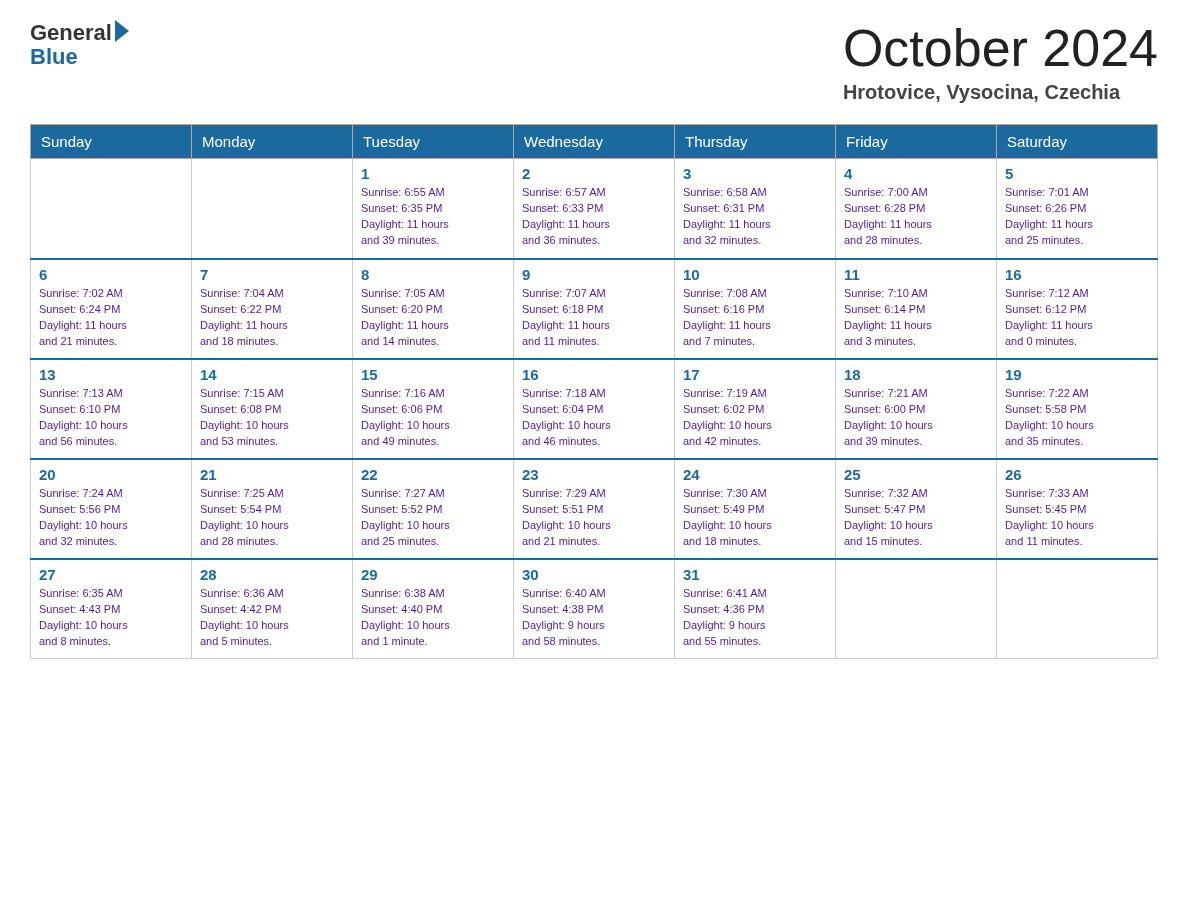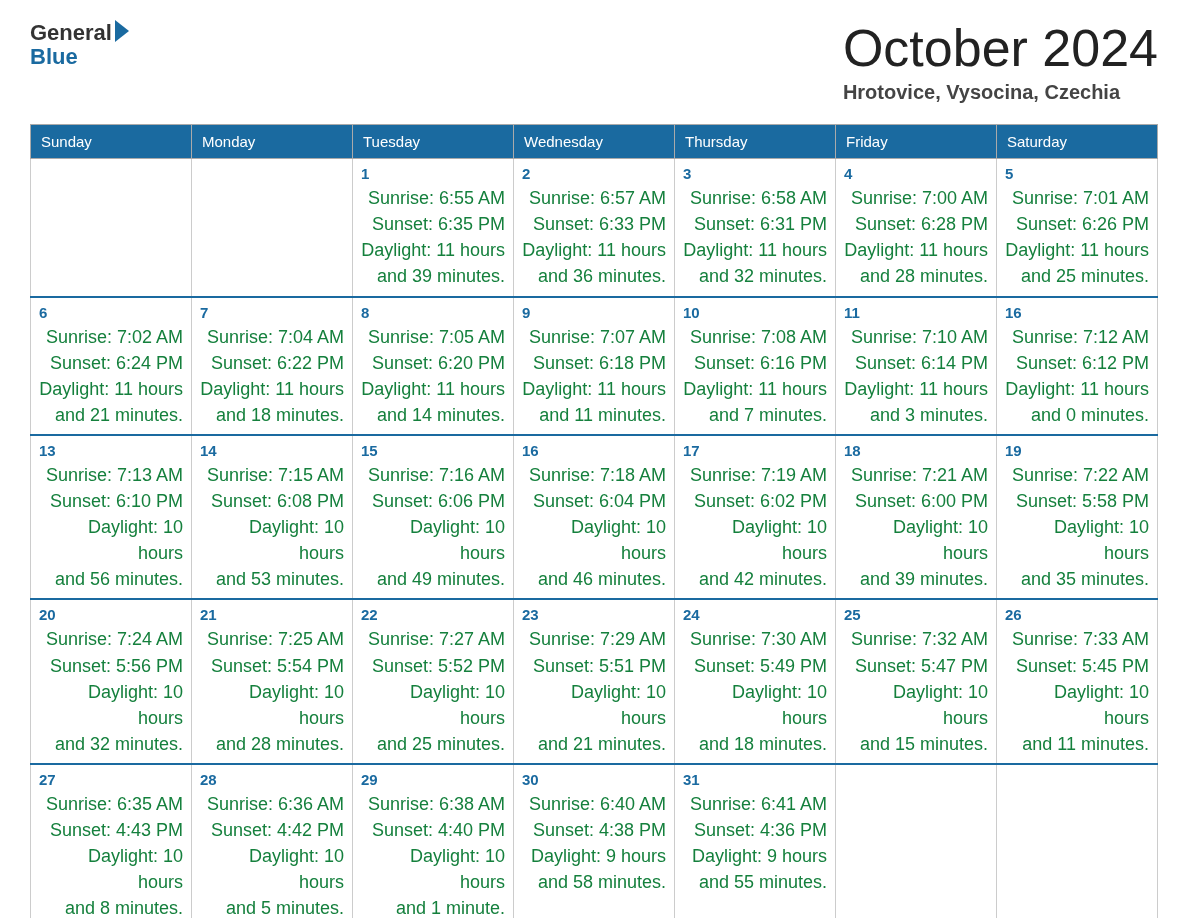--- a/index.html
+++ b/index.html
@@ -85,24 +85,23 @@
       height: 100px;
     }
     .day-num {
       font-size: 15px;
       font-weight: bold;
       color: #1a6aa0;
       display: block;
       margin-bottom: 3px;
     }
     .day-info {
-      font-size: 18px;
-      color: #15803d;
+      font-size: 11px;
+      color: #4c1d95;
       line-height: 1.45;
-      text-align: right;
     }
     .empty-cell {
       background: #fff;
     }
     .week-row td {
       border-top: 2px solid #1a6aa0;
     }
     .calendar tbody tr:first-child td {
       border-top: none;
     }

